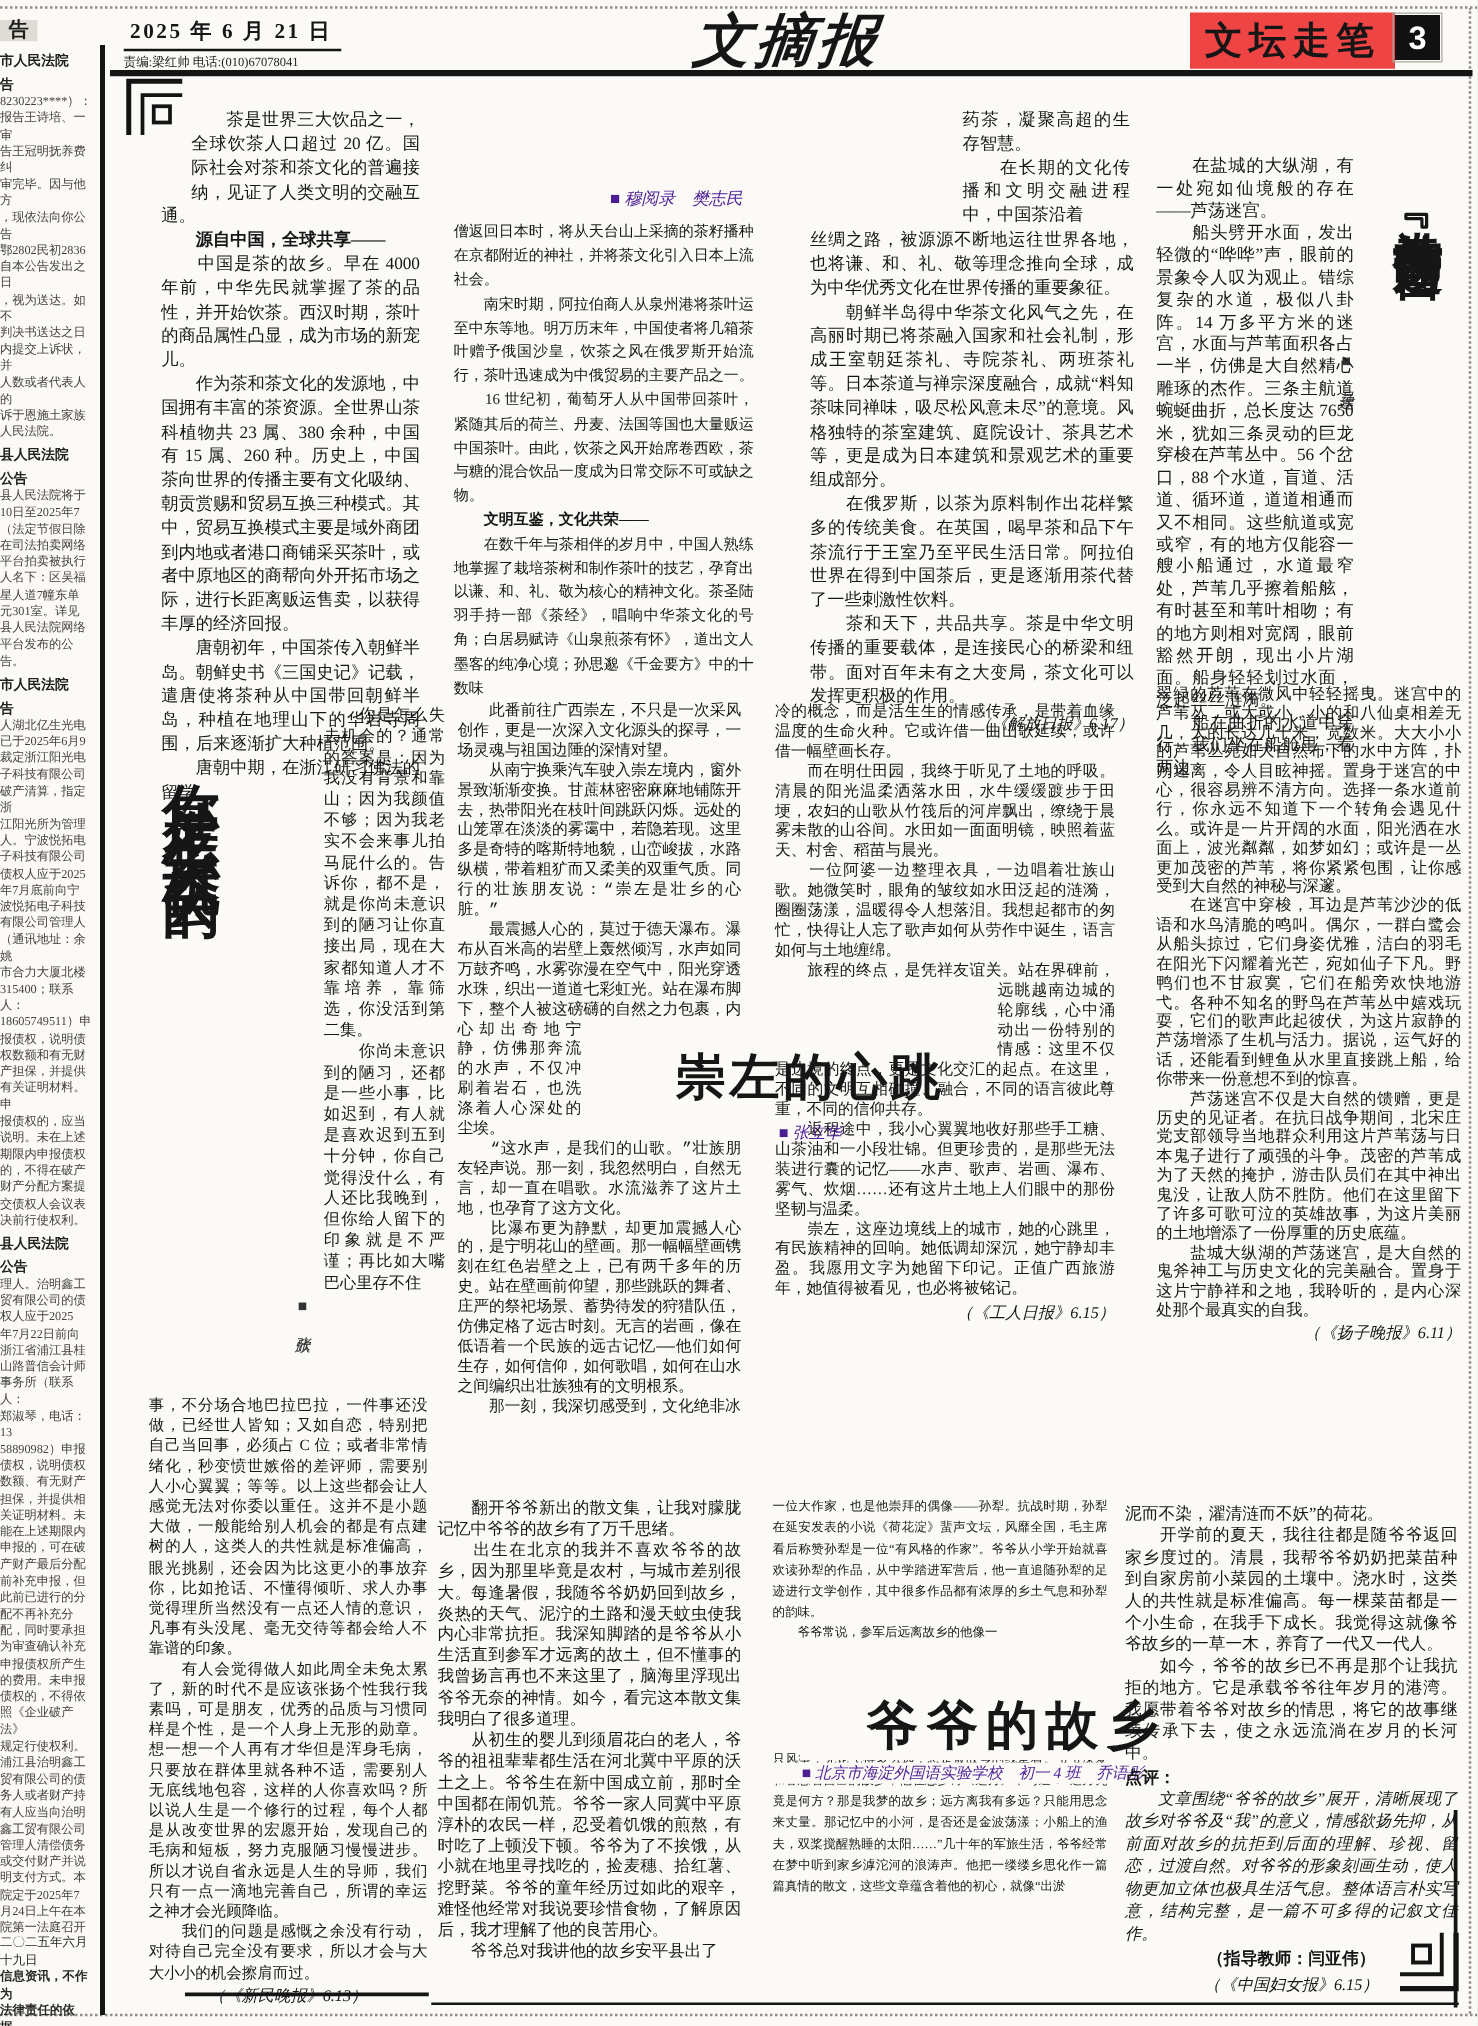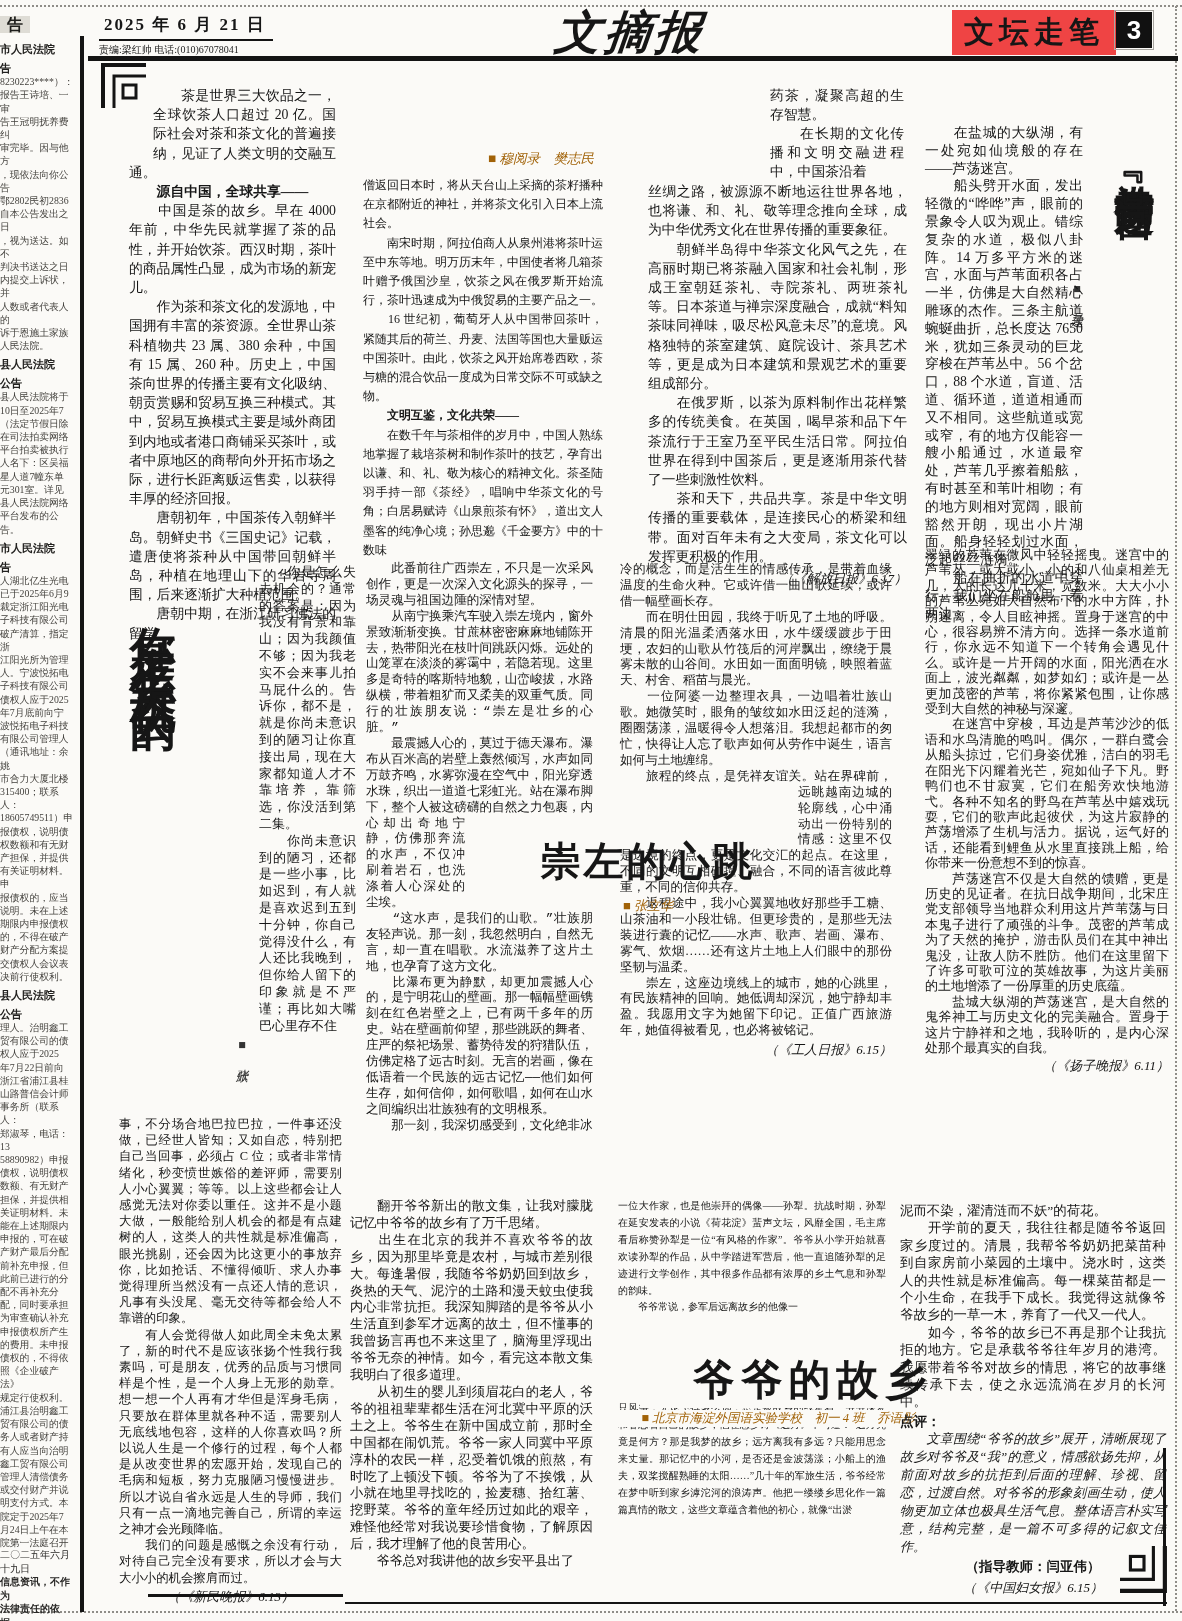--- a/index.html
+++ b/index.html
@@ -30,21 +30,21 @@
                  font-size:30px;font-weight:900;letter-spacing:5px;}
   .page-num{left:1116px;top:12px;width:36px;height:36px;background:#111;color:#fff;
             font-family:"Liberation Sans","DejaVu Sans",sans-serif;font-size:26px;font-weight:bold;
             text-align:center;line-height:36px;outline:1px solid #a9a7a2;outline-offset:1px;}
   .head-rule{left:88px;top:56px;width:1090px;height:5px;}
   
   .col{text-align:justify;}
   .bold-sub{font-weight:bold;white-space:pre-line;}
   .cite{text-align:right;font-style:italic;font-size:13px;padding-top:3px;}
   .cite.center{text-align:center;}
-  .byline{font-style:italic;color:#a16207;}
+  .byline{font-style:italic;color:#4c1d95;}
   .vtitle{writing-mode:vertical-rl;font-weight:900;}
   .vauthor{writing-mode:vertical-rl;font-style:italic;font-size:12.5px;letter-spacing:2px;color:#333;}
   .sp-r{float:right;}
   .sp-l{float:left;}
   
   #tea-col1{left:129px;top:86px;width:207px;font-size:13.8px;line-height:19.2px;}
   #tea-orn-sp{width:24px;height:76px;}
   #tea-title{left:336px;top:88px;width:410px;text-align:center;font-size:49px;font-weight:900;line-height:1.1;}
   #tea-byline{left:336px;top:150px;width:410px;text-align:center;font-size:13.5px;}
   #tea-col2{left:363px;top:176px;width:240px;font-size:12px;line-height:19.2px;}

